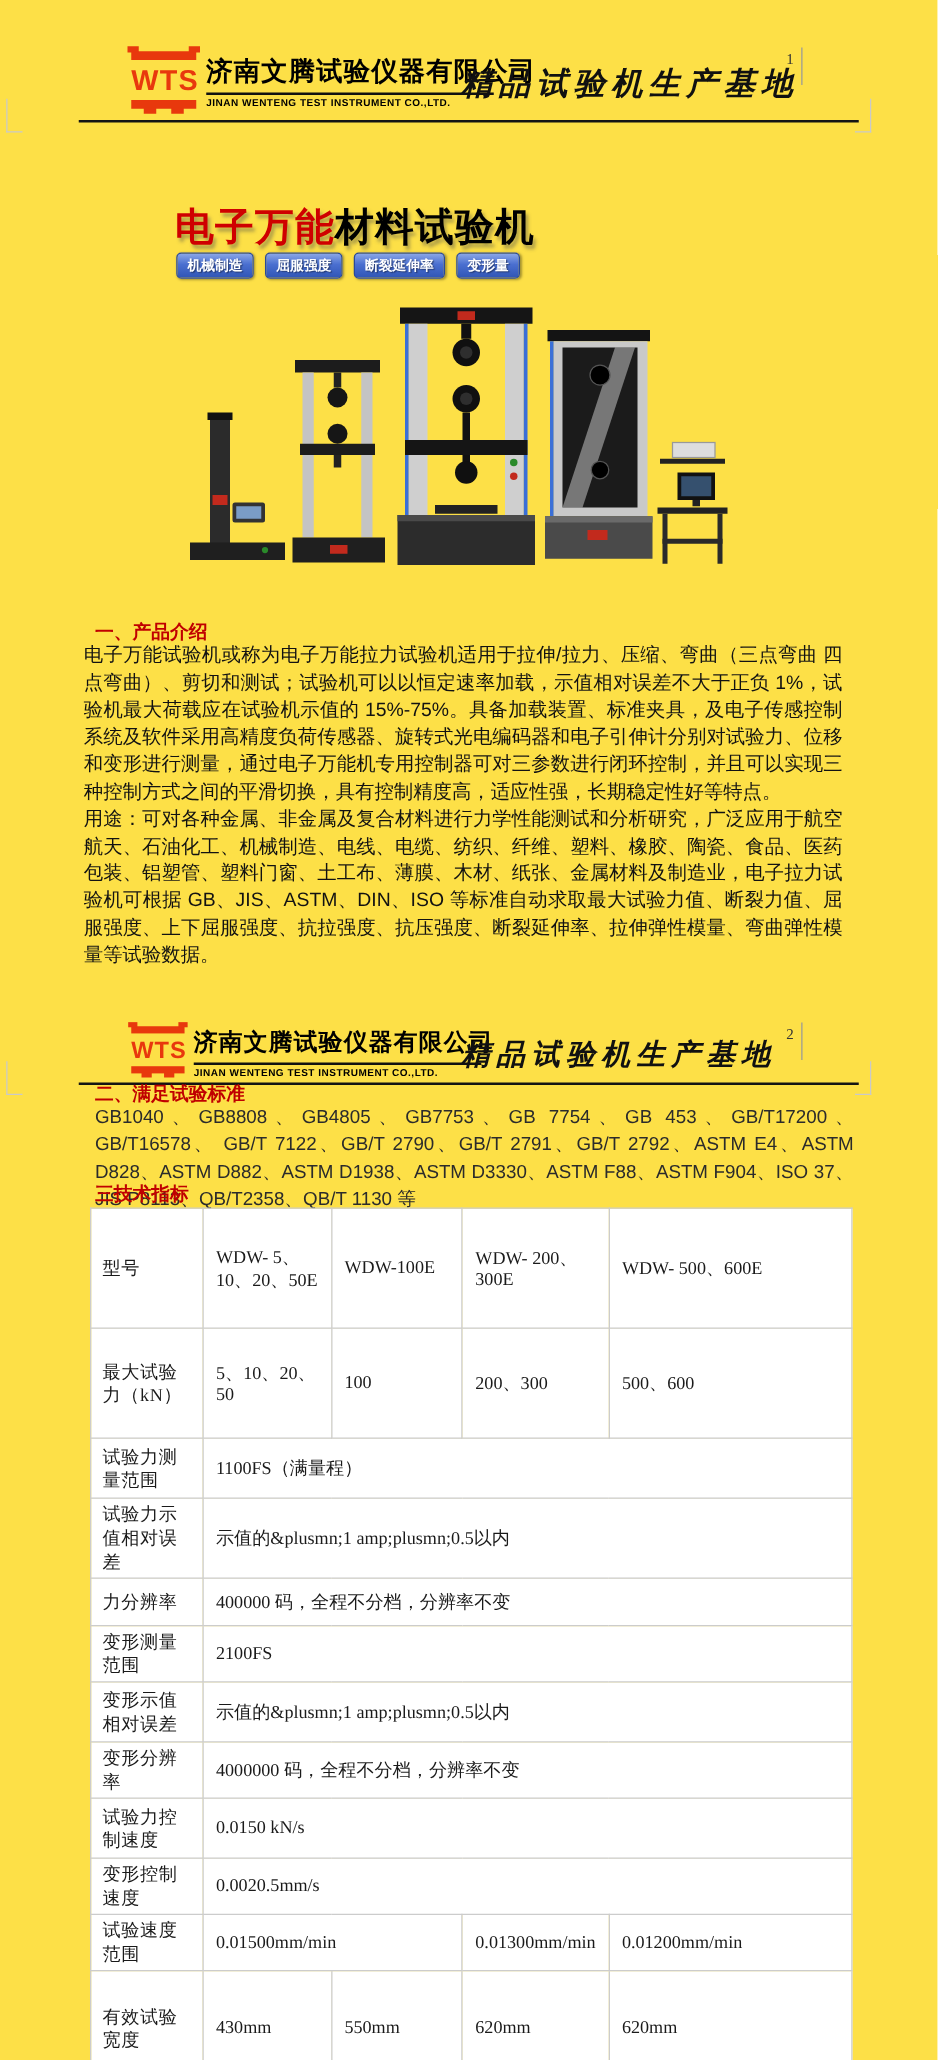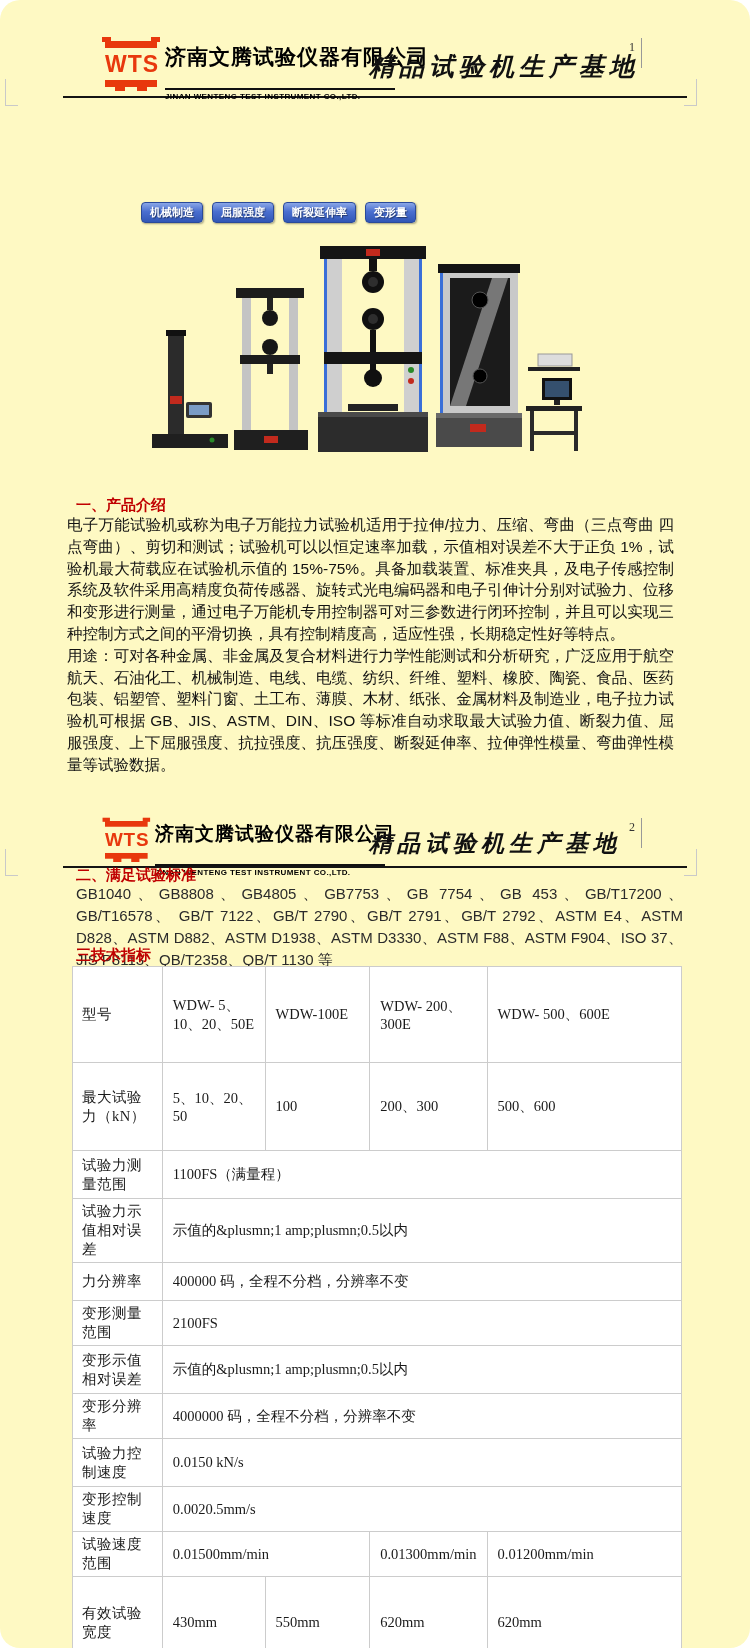--- a/index.html
+++ b/index.html
@@ -1,31 +1,31 @@
 <!DOCTYPE html>
 <html><head>
 <meta charset="utf-8">
 <style>
   html,body{margin:0;padding:0;background:#fff;}
-  .screen{position:relative;width:750px;height:1648px;background:#fef9c3;overflow:hidden;
-          font-family:"Liberation Sans",sans-serif;color:#000;border-radius:20px;}
+  .screen{position:relative;width:750px;height:1648px;background:#fde047;overflow:hidden;
+          font-family:"Liberation Sans",sans-serif;color:#000;}
 
   
   .hdr{position:absolute;left:63px;width:624px;height:56px;border-bottom:2px solid #141414;}
   .logo{position:absolute;left:42px;top:1px;width:52px;height:50px;}
   .logo-bar{height:7px;background:#e8380d;position:relative;}
   .logo-bar.top::before{content:"";position:absolute;left:-3px;top:-4px;width:9px;height:5px;background:#e8380d;}
   .logo-bar.top::after{content:"";position:absolute;right:-3px;top:-4px;width:9px;height:5px;background:#e8380d;}
   .logo-bar.bot::before{content:"";position:absolute;left:10px;bottom:-4px;width:10px;height:5px;background:#e8380d;}
   .logo-bar.bot::after{content:"";position:absolute;right:10px;bottom:-4px;width:10px;height:5px;background:#e8380d;}
   .logo-wts{font-size:23px;font-weight:bold;color:#e8380d;text-align:center;line-height:32px;letter-spacing:1px;}
   .co{position:absolute;left:102px;top:3px;width:230px;}
   .co-cn{font-size:21px;font-weight:bold;letter-spacing:1px;white-space:nowrap;}
   .co-en{font-size:8px;font-weight:bold;letter-spacing:.4px;border-top:2px solid #111;
-         margin-top:17px;padding-top:2px;white-space:nowrap;}
+         margin-top:3px;padding-top:2px;white-space:nowrap;}
   .slogan{position:absolute;left:306px;top:10px;font-family:"Liberation Serif",serif;
           font-style:italic;font-weight:bold;font-size:25px;letter-spacing:5px;white-space:nowrap;color:#111;}
   .pnum{position:absolute;left:566px;top:0px;font-family:"Liberation Serif",serif;font-size:12px;color:#333;}
   .pline{position:absolute;left:578px;top:-2px;width:1px;height:30px;background:#999;}
   .crop{position:absolute;width:12px;height:26px;}
   .crop.l{left:-58px;bottom:-10px;border-left:1px solid #c9c9c9;border-bottom:1px solid #c9c9c9;}
   .crop.r{right:-10px;bottom:-10px;border-right:1px solid #c9c9c9;border-bottom:1px solid #c9c9c9;}
 
   .hdr2 .logo{transform:scale(.82);transform-origin:top left;}
   .hdr2{height:46px;}
@@ -75,20 +75,21 @@
     </div>
     <div class="co">
       <div class="co-cn">济南文腾试验仪器有限公司</div>
       <div class="co-en">JINAN WENTENG TEST INSTRUMENT CO.,LTD.</div>
     </div>
     <div class="slogan">精品试验机生产基地</div>
     <div class="pnum">1</div>
     <div class="pline"></div>
   </div>
 
+  <div class="title"><span class="red">电子万能</span><span>材料试验机</span></div>
 
   <div class="tags">
     <span class="tag">机械制造</span>
     <span class="tag">屈服强度</span>
     <span class="tag">断裂延伸率</span>
     <span class="tag">变形量</span>
   </div>
 
   <svg class="photo" viewBox="0 0 445 232">
 

